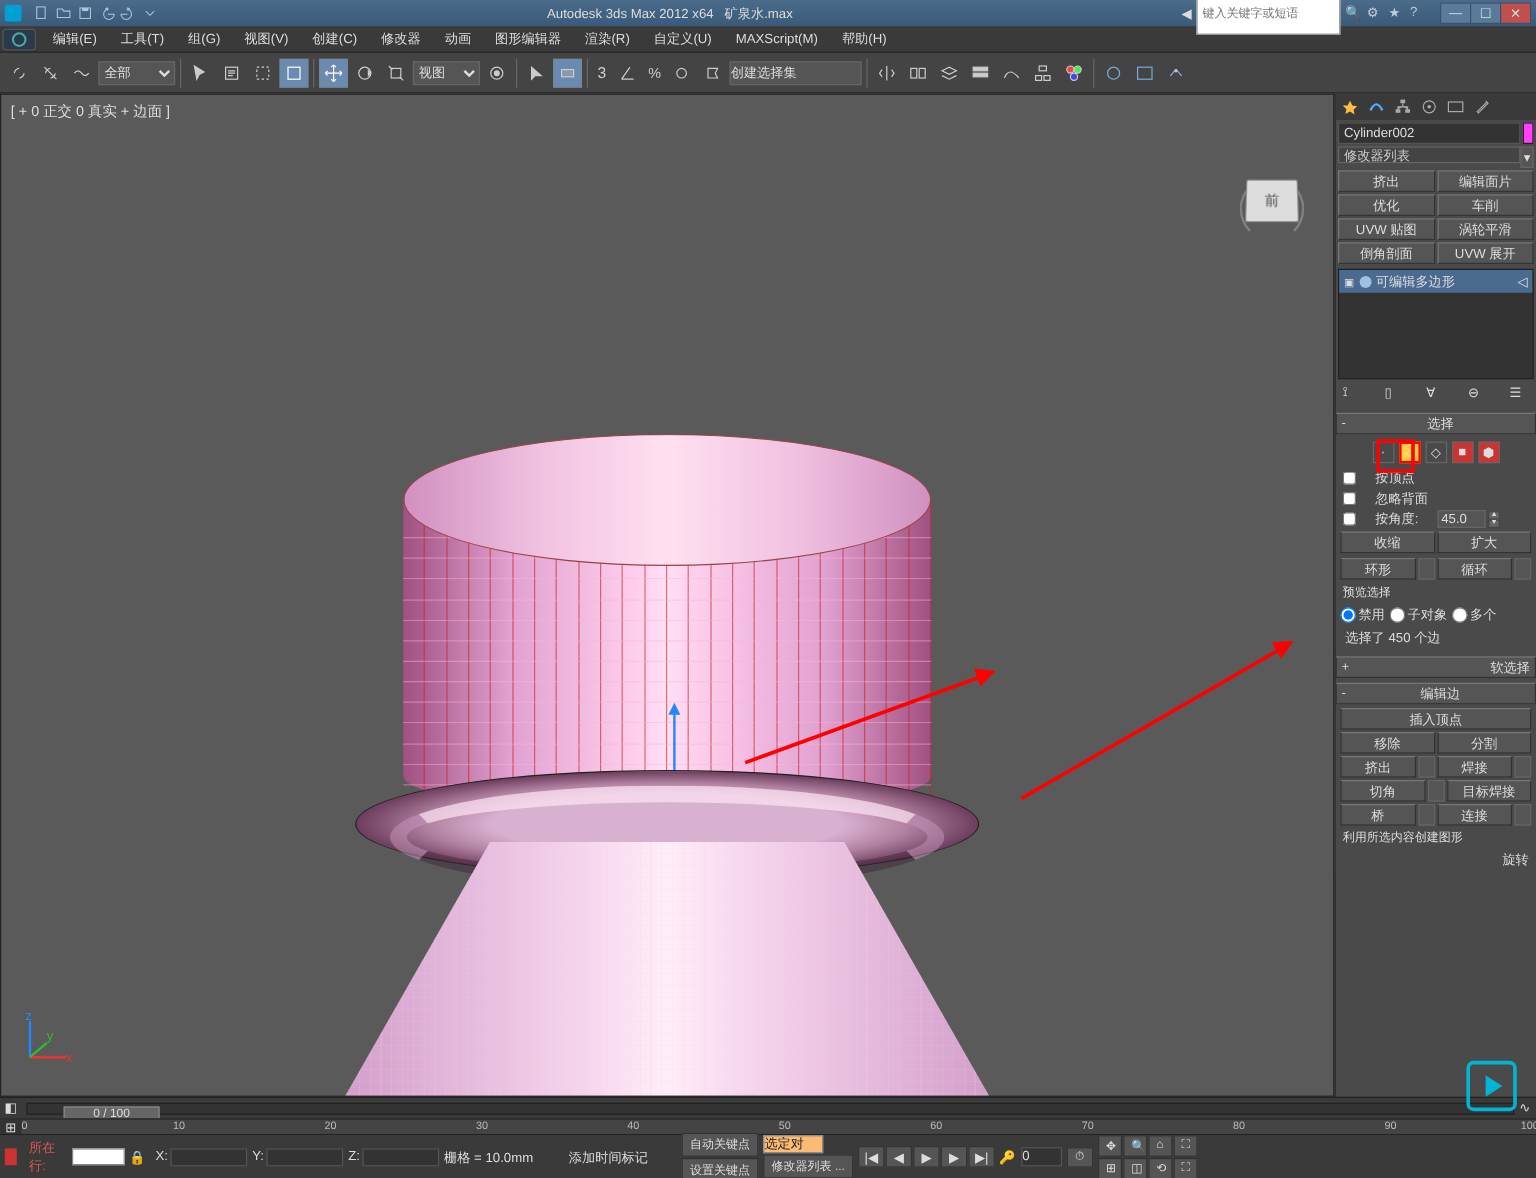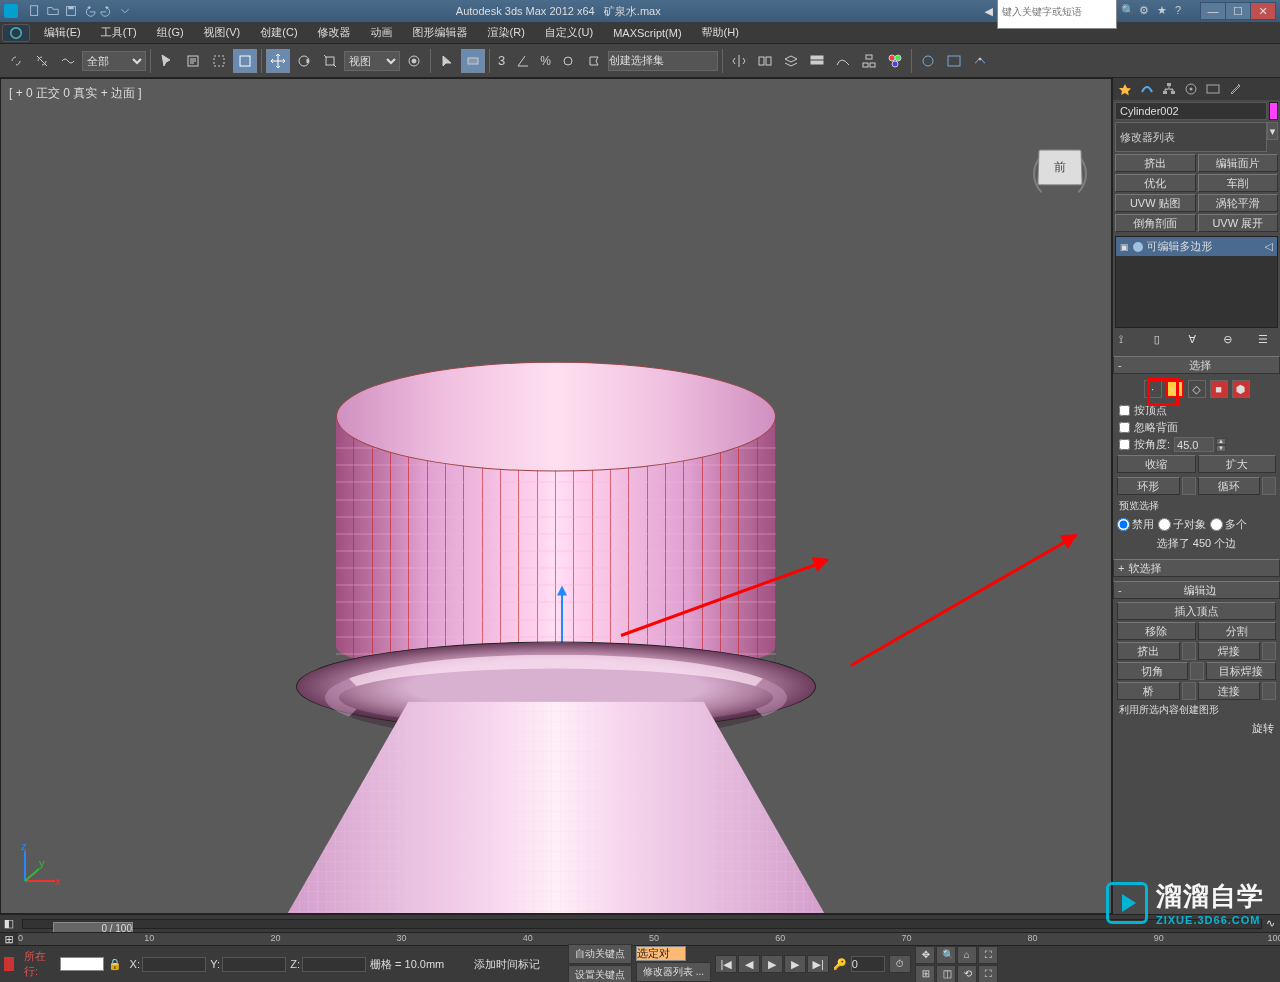--- a/index.html
+++ b/index.html
@@ -35,53 +35,53 @@
   .axis-gizmo{position:absolute;left:18px;bottom:26px;width:44px;height:44px}
   .sidepanel{width:168px;background:#4a4a4a;border-left:1px solid #222;display:flex;flex-direction:column;overflow:hidden}
   .cmd-tabs{height:22px;display:flex;background:#3a3a3a;align-items:center;padding:0 2px;gap:2px}
   .cmd-tabs .tab{width:20px;height:18px;display:flex;align-items:center;justify-content:center}
   .cmd-tabs .tab svg{width:14px;height:14px;fill:#aaa}
   .cmd-tabs .tab.active svg{fill:#ffb030}
   .obj-row{display:flex;align-items:center;padding:2px;gap:2px}
   .obj-row input{flex:1;background:#333;border:1px solid #555;height:18px;color:#ddd;padding:0 4px}
   .color-swatch{width:18px;height:18px;background:#ff40ff;border:1px solid #222}
   .dd{width:100%;display:flex}
-  .dd input{flex:1;background:#444;border:1px solid #666;height:30px;color:#ccc;padding:0 4px}
+  .dd input{flex:1;background:#444;border:1px solid #666;height:14px;color:#ccc;padding:0 4px}
   .dd .arrow{width:16px;height:18px;background:#555;border:1px solid #666;display:flex;align-items:center;justify-content:center}
   .btn-grid{display:grid;grid-template-columns:1fr 1fr;gap:2px;padding:2px}
   .btn-grid button,.pbtn{background:#555;border:1px solid #333;border-top-color:#777;border-left-color:#777;height:18px;color:#ddd;font-size:11px;cursor:pointer}
   .modstack{margin:2px;height:92px;background:#333;border:1px solid #222}
   .modstack .item{background:#4a6a90;padding:2px 4px;display:flex;align-items:center;gap:4px}
   .modstack .bulb{width:10px;height:10px;background:#a0c0e0;border-radius:50%}
   .modicons{display:flex;justify-content:space-between;padding:3px 6px}
   .modicons span{width:16px;height:16px;display:inline-block}
   .rollout{margin-top:4px}
   .roll-hd{background:#555;border:1px solid #333;border-top-color:#777;height:18px;display:flex;align-items:center;padding:0 4px;gap:4px}
   .roll-body{padding:2px;background:#4a4a4a}
   .subobj{display:flex;gap:4px;padding:4px;align-items:center;justify-content:center}
   .subobj .so{width:18px;height:18px;border:1px solid #666;display:flex;align-items:center;justify-content:center}
   .subobj .so.hl{border:2px solid #f00;background:#ffd040}
-  .chk{display:flex;align-items:center;gap:4px;padding:1px 4px}
+  .chk{display:flex;align-items:center;gap:16px;padding:1px 4px}
   .chk input{width:11px;height:11px}
   .spin{display:flex;align-items:center;gap:2px}
   .spin input{width:40px;background:#555;border:1px solid #666;height:15px;color:#ddd;text-align:left;padding:0 2px}
   .spin .ar{display:flex;flex-direction:column}
   .spin .ar span{width:10px;height:7px;background:#666;border:1px solid #444;font-size:6px;line-height:5px;text-align:center}
   .radio-row{display:flex;gap:4px;padding:2px;font-size:10px}
   .radio-row label{display:flex;align-items:center;gap:2px}
-  .info{text-align:center;padding:2px 6px;font-size:11px}
+  .info{text-align:left;padding:2px 6px;font-size:11px}
   .two-btn{display:grid;grid-template-columns:1fr 1fr;gap:2px;padding:2px}
   .two-btn button{background:#555;border:1px solid #333;border-top-color:#777;height:18px;color:#ddd}
   .two-btn .sm{display:flex;gap:2px}
   .two-btn .spin-small{width:14px;background:#555;border:1px solid #666}
   .ed-row{display:flex;gap:2px;padding:1px 2px}
   .ed-row button{flex:1;background:#555;border:1px solid #333;border-top-color:#777;height:18px;color:#ddd}
   .ed-row .opt{width:14px;background:#555;border:1px solid #666}
   .timeline{height:18px;background:#3a3a3a;display:flex;align-items:center;position:relative;border-top:1px solid #222}
-  .timeline .slider{position:absolute;left:30px;top:2px;width:80px;height:14px;background:#666;border:1px solid #888;text-align:right;font-size:10px}
+  .timeline .slider{position:absolute;left:30px;top:2px;width:80px;height:14px;background:#666;border:1px solid #888;text-align:center;font-size:10px}
   .timeline .track{flex:1;height:10px;background:#333;margin:0 4px;border:1px solid #222;position:relative}
   .timeruler{height:14px;background:#444;display:flex;border-top:1px solid #222;border-bottom:1px solid #222;position:relative}
   .timeruler .tick{position:absolute;top:0;font-size:9px;color:#bbb}
   .status{height:36px;background:#3a3a3a;display:flex;align-items:center;padding:0 4px;gap:4px;position:relative}
   .status .left{width:100px;display:flex;flex-direction:column;gap:2px}
   .status .left .row{display:flex;align-items:center;gap:10px}
   .status .mid{flex:1;display:flex;flex-direction:column;gap:1px;font-size:10px}
   .status .coords{display:flex;gap:2px;align-items:center}
   .status .coords .lbl{width:12px;text-align:right}
   .status .coords input{width:64px;background:#333;border:1px solid #555;height:15px;color:#ddd}
@@ -550,21 +550,21 @@
               <span>多个</span>
             </label>
         </div>
         <div class="info">选择了 450 个边</div>
       </div>
     </div>
 
     <div class="rollout">
         <div class="roll-hd">
           <span>+</span>
-          <span style="flex:1;text-align:left">软选择</span>
+          <span style="flex:1;text-align:right">软选择</span>
         </div>
       </div>
 
     <div class="rollout">
       <div class="roll-hd">
           <span>-</span>
           <span style="flex:1;text-align:center">编辑边</span>
         </div>
       <div class="roll-body">
         <div class="ed-row">
@@ -666,17 +666,13 @@
     <button class="keybtn">⛶</button>
     <button class="keybtn">⊞</button>
     <button class="keybtn">◫</button>
     <button class="keybtn">⟲</button>
     <button class="keybtn">⛶</button>
   </div>
 </div>
 
 <div class="watermark">
   <div class="play"></div>
-  <div class="txt">
-      <span class="cn">溜溜自学</span>
-      <span class="en">ZIXUE.3D66.COM</span>
-    </div>
 </div>
 
 </body></html>

